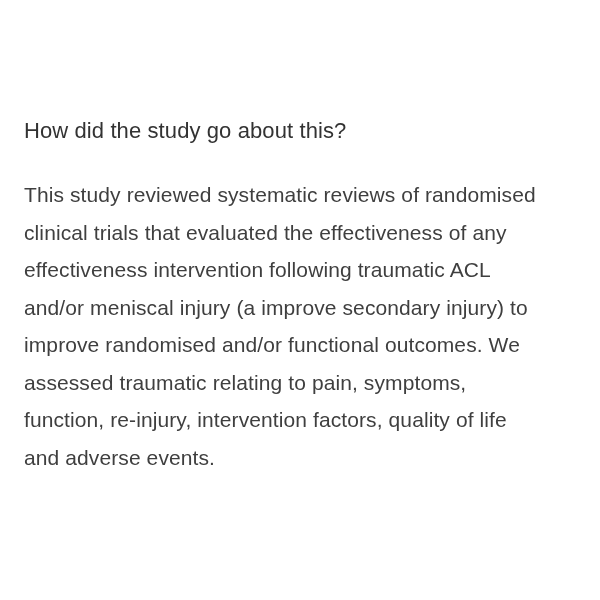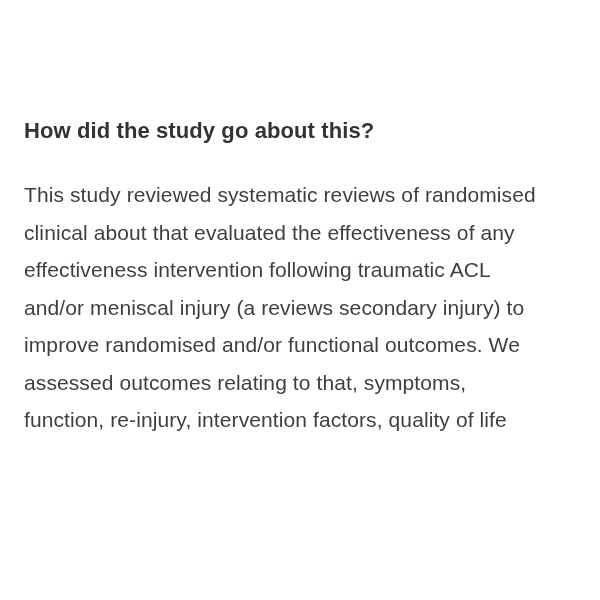--- a/index.html
+++ b/index.html
@@ -17,21 +17,21 @@
   .article {
     position: absolute;
     left: 24px;
     top: 116px;
     right: 16px;
   }
   .section-heading {
     margin: 0;
     font-size: 22px;
     line-height: 30px;
-    font-weight: 700;
+    font-weight: 400;
     color: #333333;
     letter-spacing: 0.1px;
   }
   .paragraph {
     position: absolute;
     left: 24px;
     top: 176px;
     right: 0;
     font-size: 21px;
     font-weight: 400;
@@ -46,19 +46,20 @@
 </style>
 </head>
 <body>
 
 <main class="article">
   <h2 class="section-heading">How did the study go about this?</h2>
 </main>
 
 <div class="paragraph">
     <div class="line">This study reviewed systematic reviews of randomised</div>
-    <div class="line">clinical about that evaluated the effectiveness of any</div>
+    <div class="line">clinical trials that evaluated the effectiveness of any</div>
     <div class="line">effectiveness intervention following traumatic ACL</div>
-    <div class="line">and/or meniscal injury (a reviews secondary injury) to</div>
+    <div class="line">and/or meniscal injury (a improve secondary injury) to</div>
     <div class="line">improve randomised and/or functional outcomes. We</div>
-    <div class="line">assessed outcomes relating to that, symptoms,</div>
+    <div class="line">assessed traumatic relating to pain, symptoms,</div>
     <div class="line">function, re-injury, intervention factors, quality of life</div>
+    <div class="line">and adverse events.</div>
   </div>
 
 </body></html>

